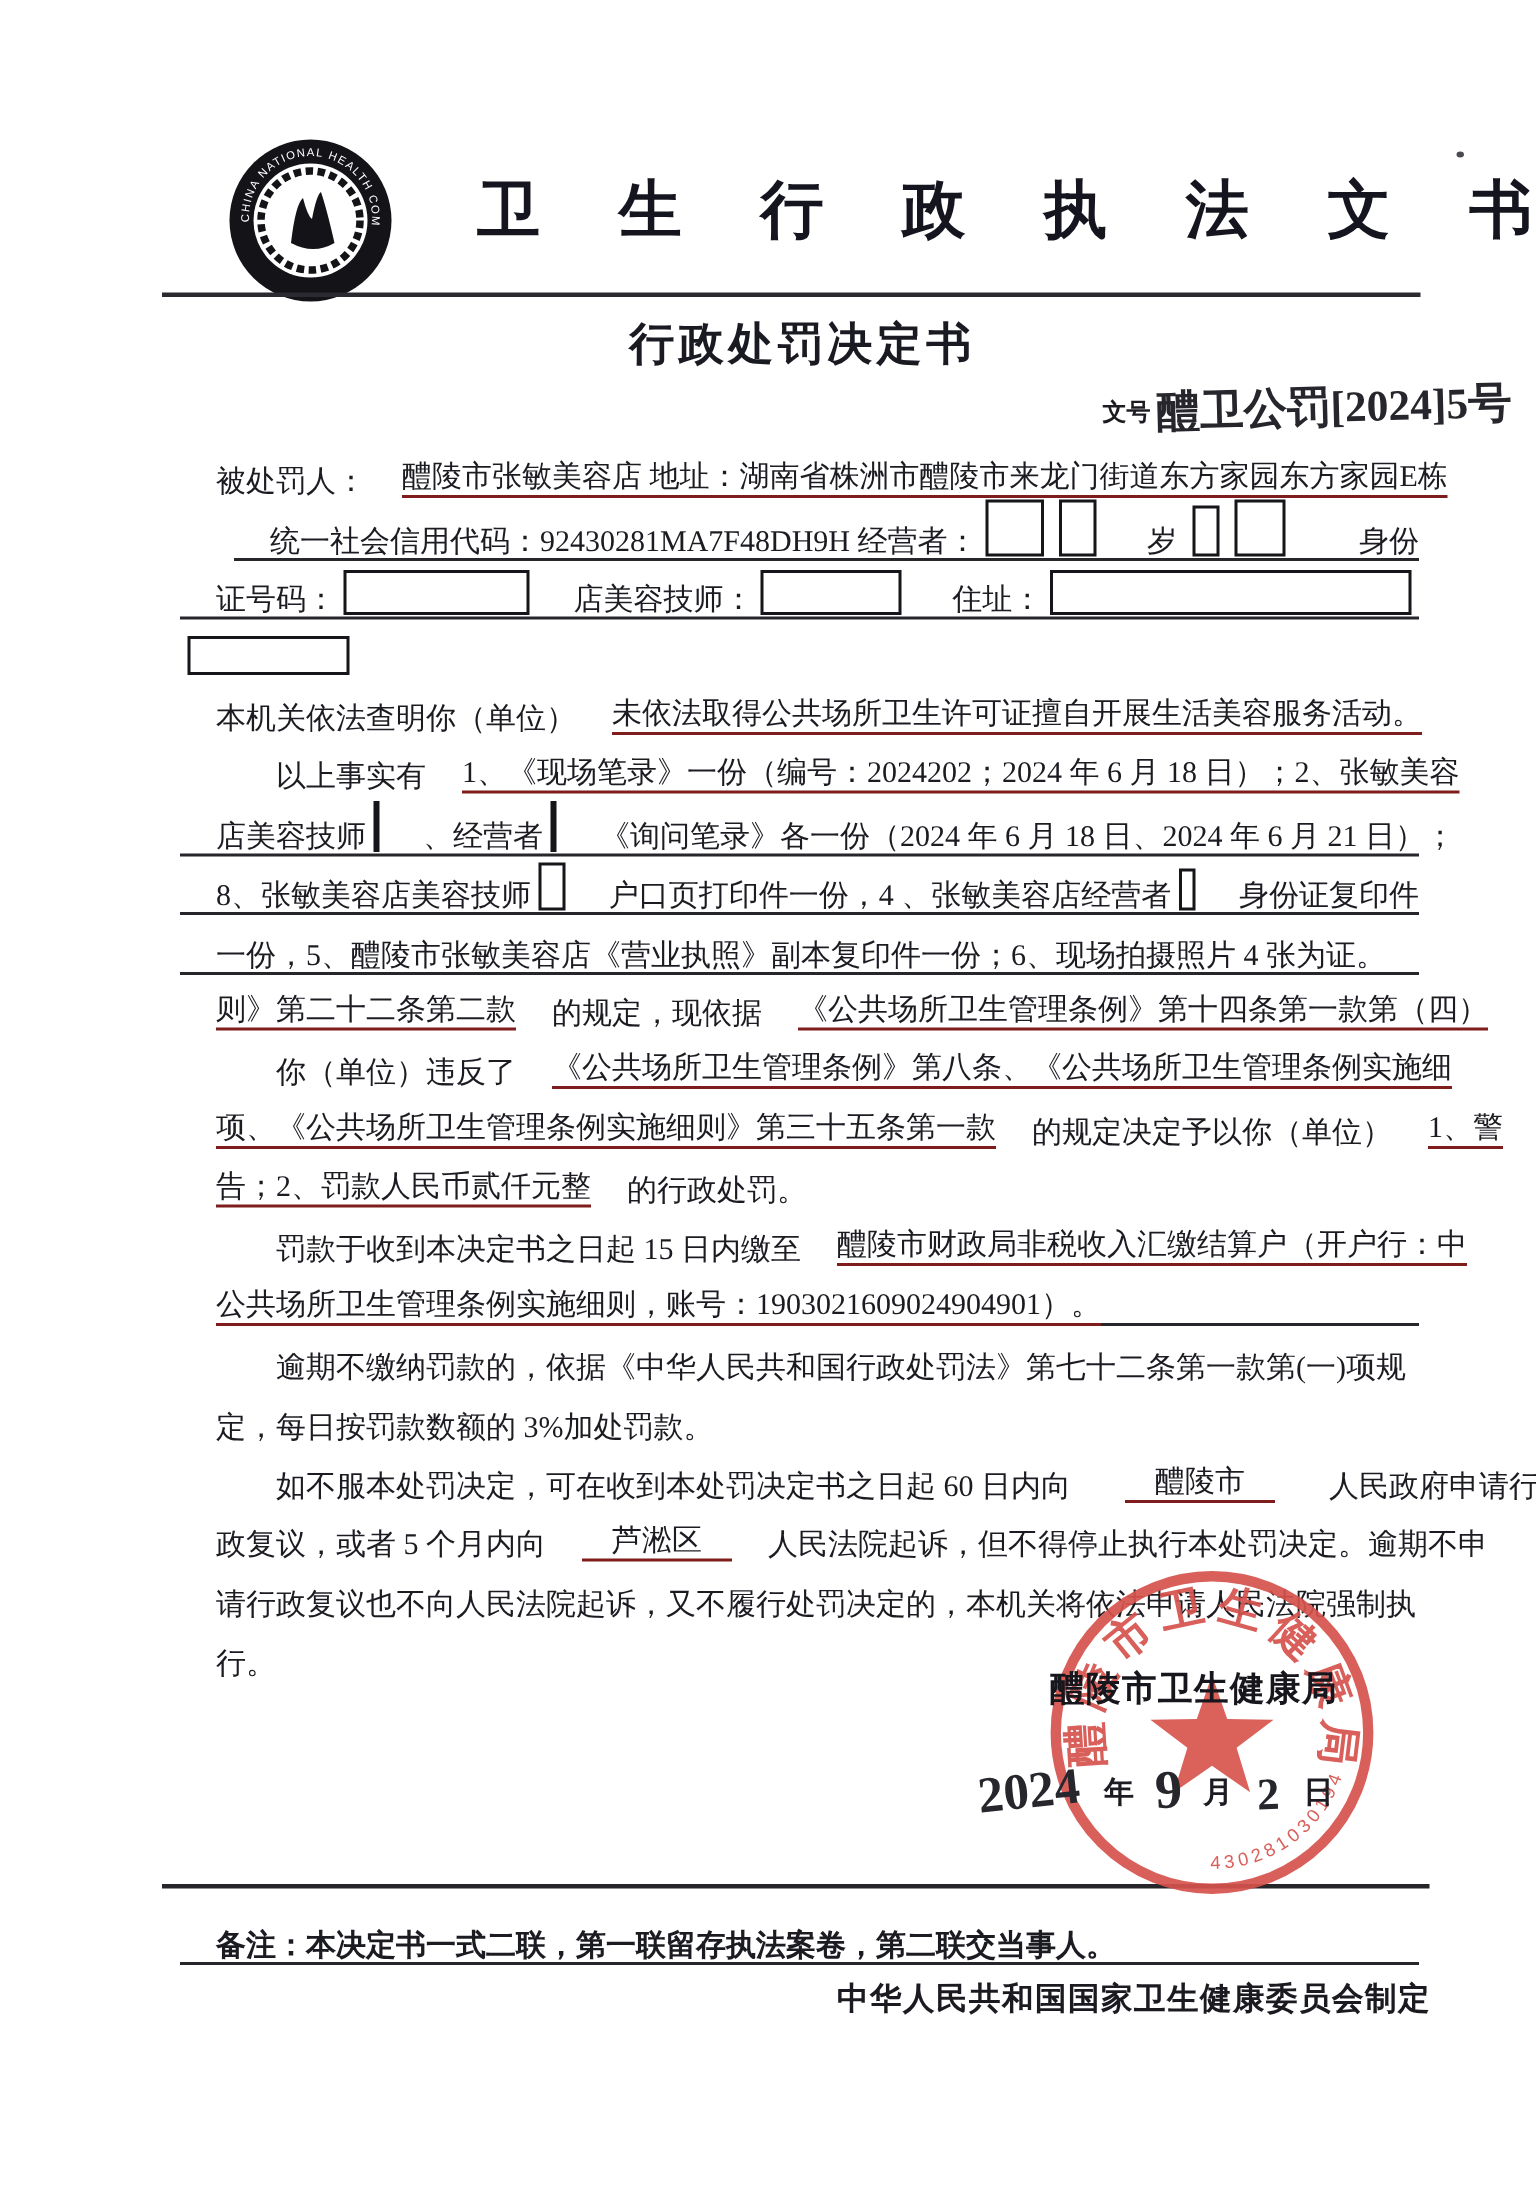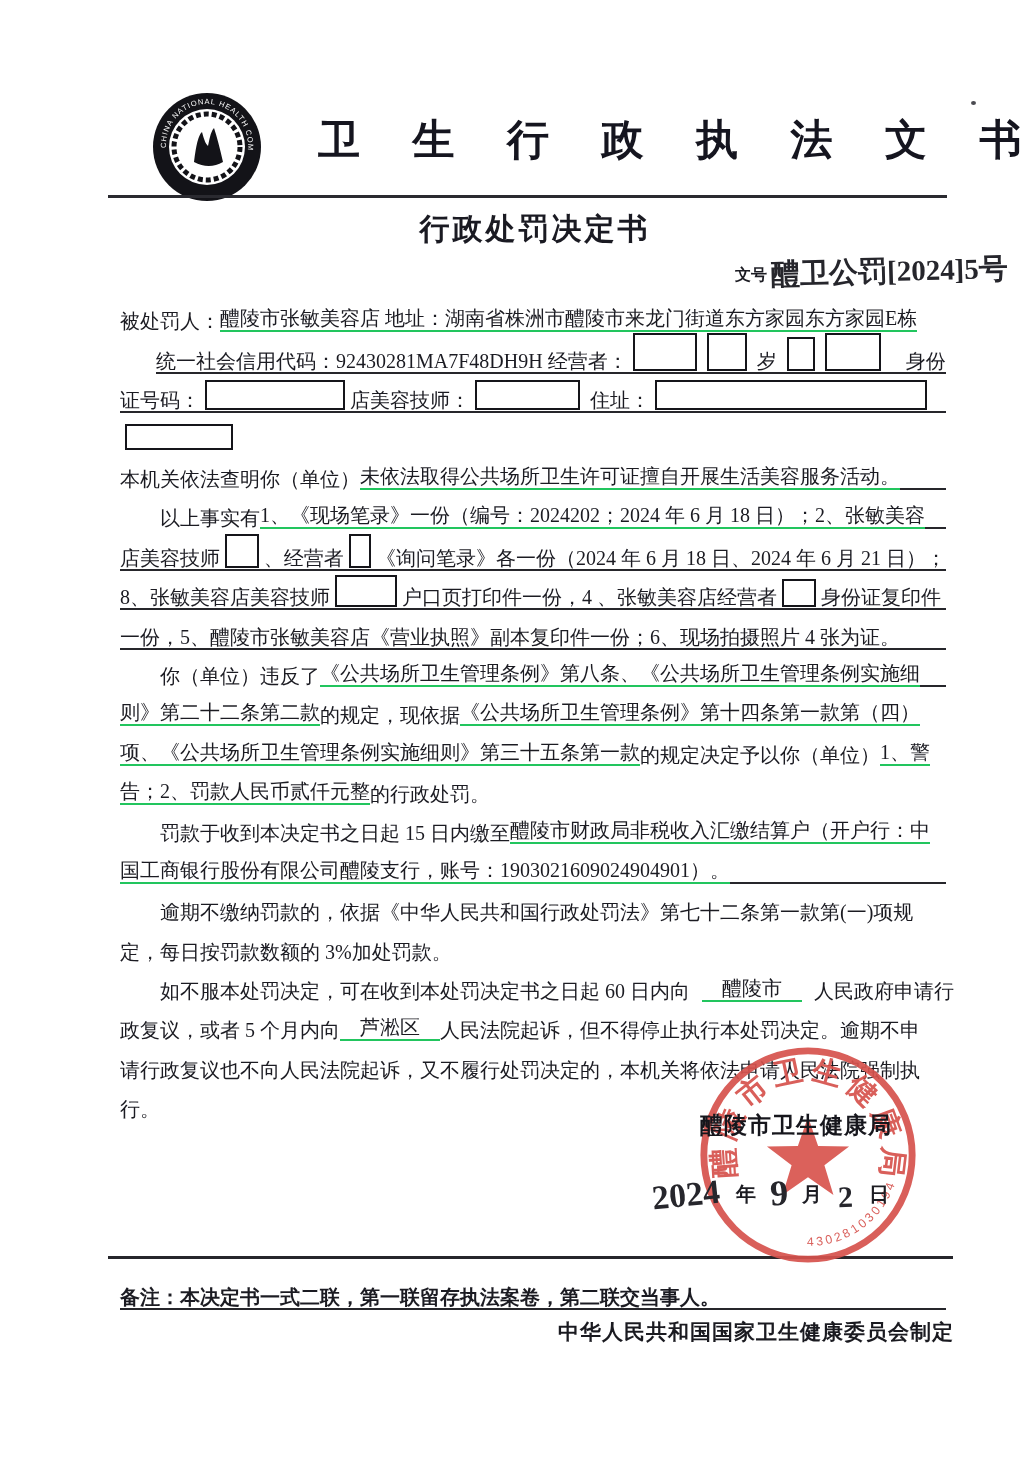--- a/index.html
+++ b/index.html
@@ -16,22 +16,22 @@
   .docno .lbl{font-size:16px;font-weight:600;padding-bottom:6px;}
   .hw{font-family:cursive;color:#26262c;}
   .docno .val{font-size:29px;display:inline-block;transform:rotate(-1.5deg);margin-left:4px;font-weight:600;}
   .speck{position:absolute;left:971px;top:101px;width:5px;height:4px;background:#4a4a50;border-radius:50%;}
   
   .body-lines{position:absolute;left:120px;top:296px;width:826px;}
   .bline{display:flex;align-items:flex-end;height:39.4px;padding-bottom:3px;box-sizing:border-box;
          position:relative;font-size:20px;white-space:pre;}
   .bline.ul::after{content:"";position:absolute;left:var(--ind,0px);right:0;bottom:1px;
                    border-bottom:2px solid #26262b;}
-  .seg{line-height:1.1;}
-  .seg.u{border-bottom:2px solid #22c55e;padding-bottom:1px;}
+  .seg{line-height:1.1;margin-left:24px;}
+  .seg.u{border-bottom:2px solid #7f1d1d;padding-bottom:1px;}
   .fill{flex:1 1 auto;}
   .fill.u{border-bottom:2px solid #26262b;}
   .redact{display:inline-block;background:#fff;border:2.5px solid #15151a;margin:0 5px 1px 5px;
           box-sizing:border-box;}
   
   .stamp{position:absolute;left:695px;top:1042px;width:226px;height:226px;z-index:2;opacity:.92;}
   .agency{position:absolute;left:700px;top:1110px;font-size:23px;font-weight:700;letter-spacing:1px;
           color:#16161c;z-index:3;}
   .daterow{position:absolute;left:652px;top:1172px;z-index:3;display:flex;align-items:flex-end;
            color:#1c1c22;}
@@ -79,26 +79,26 @@
   <div class="body-lines">
       <div class="bline"><span class="seg">被处罚人：</span><span class="seg u">醴陵市张敏美容店 地址：湖南省株洲市醴陵市来龙门街道东方家园东方家园E栋</span></div>
       <div class="bline ul" style="padding-left: 36px; --ind: 36px;"><span class="seg">统一社会信用代码：92430281MA7F48DH9H 经营者：</span><span class="redact" style="width: 64px; height: 38px;"></span><span class="redact" style="width: 40px; height: 38px;"></span><span class="seg"> 岁 </span><span class="redact" style="width: 28px; height: 34px;"></span><span class="redact" style="width: 56px; height: 38px;"></span><span class="seg">　身份</span></div>
       <div class="bline ul"><span class="seg">证号码：</span><span class="redact" style="width: 140px; height: 30px;"></span><span class="seg">店美容技师：</span><span class="redact" style="width: 105px; height: 30px;"></span><span class="seg"> 住址：</span><span class="redact" style="width: 272px; height: 30px;"></span></div>
       <div class="bline"><span class="redact" style="width: 108px; height: 26px;"></span></div>
       <div class="bline"><span class="seg">本机关依法查明你（单位）</span><span class="seg u">未依法取得公共场所卫生许可证擅自开展生活美容服务活动。</span><span class="fill u"></span></div>
       <div class="bline" style="padding-left: 40px; --ind: 40px;"><span class="seg">以上事实有</span><span class="seg u">1、《现场笔录》一份（编号：2024202；2024 年 6 月 18 日）；2、张敏美容</span><span class="fill u"></span></div>
       <div class="bline ul"><span class="seg">店美容技师</span><span class="redact" style="width: 60px; height: 34px;"></span><span class="seg">、经营者</span><span class="redact" style="width: 38px; height: 34px;"></span><span class="seg">《询问笔录》各一份（2024 年 6 月 18 日、2024 年 6 月 21 日）；</span></div>
       <div class="bline ul"><span class="seg">8、张敏美容店美容技师</span><span class="redact" style="width: 62px; height: 32px;"></span><span class="seg">户口页打印件一份，4 、张敏美容店经营者</span><span class="redact" style="width: 34px; height: 28px;"></span><span class="seg">身份证复印件</span></div>
       <div class="bline ul"><span class="seg">一份，5、醴陵市张敏美容店《营业执照》副本复印件一份；6、现场拍摄照片 4 张为证。</span></div>
+      <div class="bline"><span class="seg u">则》第二十二条第二款</span><span class="seg">的规定，现依据</span><span class="seg u">《公共场所卫生管理条例》第十四条第一款第（四）</span></div>
       <div class="bline" style="padding-left: 40px; --ind: 40px;"><span class="seg">你（单位）违反了</span><span class="seg u">《公共场所卫生管理条例》第八条、《公共场所卫生管理条例实施细</span><span class="fill u"></span></div>
-      <div class="bline"><span class="seg u">则》第二十二条第二款</span><span class="seg">的规定，现依据</span><span class="seg u">《公共场所卫生管理条例》第十四条第一款第（四）</span></div>
       <div class="bline"><span class="seg u">项、《公共场所卫生管理条例实施细则》第三十五条第一款</span><span class="seg">的规定决定予以你（单位）</span><span class="seg u">1、警</span></div>
       <div class="bline"><span class="seg u">告；2、罚款人民币贰仟元整</span><span class="seg">的行政处罚。</span></div>
       <div class="bline" style="padding-left: 40px; --ind: 40px;"><span class="seg">罚款于收到本决定书之日起 15 日内缴至</span><span class="seg u">醴陵市财政局非税收入汇缴结算户（开户行：中</span></div>
-      <div class="bline"><span class="seg u">国工商银行股份有限公司醴陵支行，账号：1903021609024904901）。</span><span class="fill u"></span></div>
+      <div class="bline"><span class="seg u">公共场所卫生管理条例实施细则，账号：1903021609024904901）。</span><span class="fill u"></span></div>
       <div class="bline" style="padding-left: 40px; align-items: flex-end; --ind: 40px;"><span class="seg">逾期不缴纳罚款的，依据《中华人民共和国行政处罚法》第七十二条第一款第(一)项规</span></div>
       <div class="bline"><span class="seg">定，每日按罚款数额的 3%加处罚款。</span></div>
       <div class="bline" style="padding-left: 40px; gap: 12px; --ind: 40px;"><span class="seg">如不服本处罚决定，可在收到本处罚决定书之日起 60 日内向</span><span class="seg u">　醴陵市　</span><span class="seg">人民政府申请行</span></div>
       <div class="bline"><span class="seg">政复议，或者 5 个月内向</span><span class="seg u">　芦淞区　</span><span class="seg">人民法院起诉，但不得停止执行本处罚决定。逾期不申</span></div>
       <div class="bline"><span class="seg">请行政复议也不向人民法院起诉，又不履行处罚决定的，本机关将依法申请人民法院强制执</span></div>
       <div class="bline"><span class="seg">行。</span></div>
     </div>
 
   <svg class="stamp" viewBox="0 0 230 230">
     <circle cx="115" cy="115" r="106" fill="none" stroke="#d6524d" stroke-width="7"></circle>

